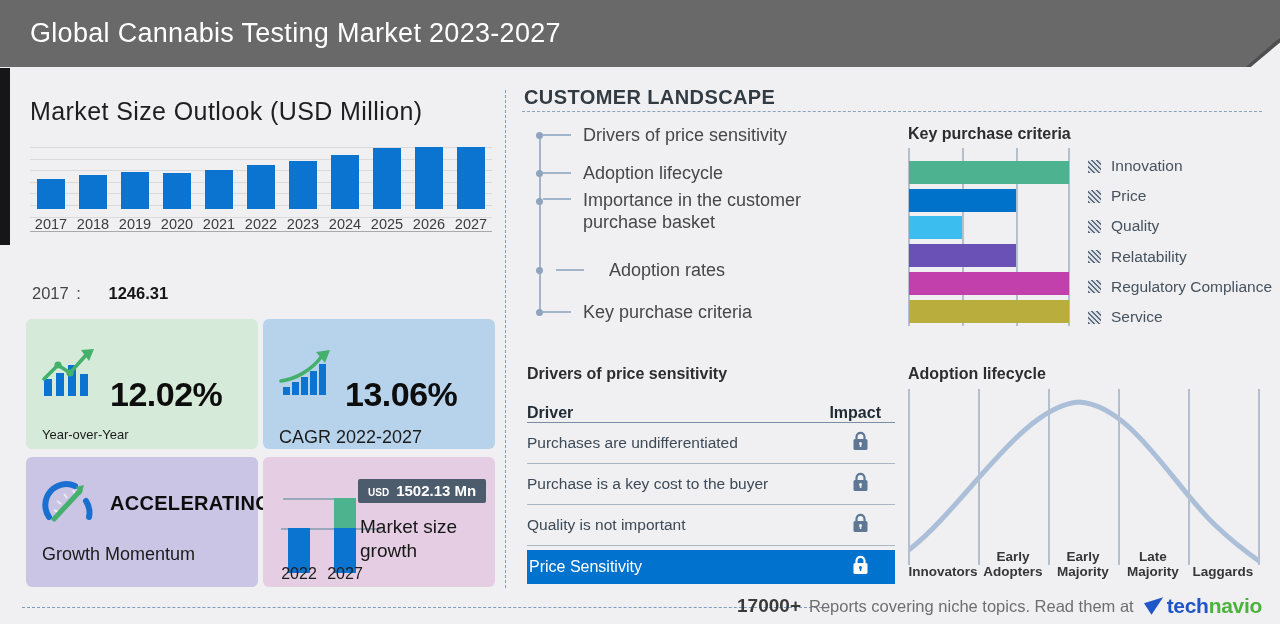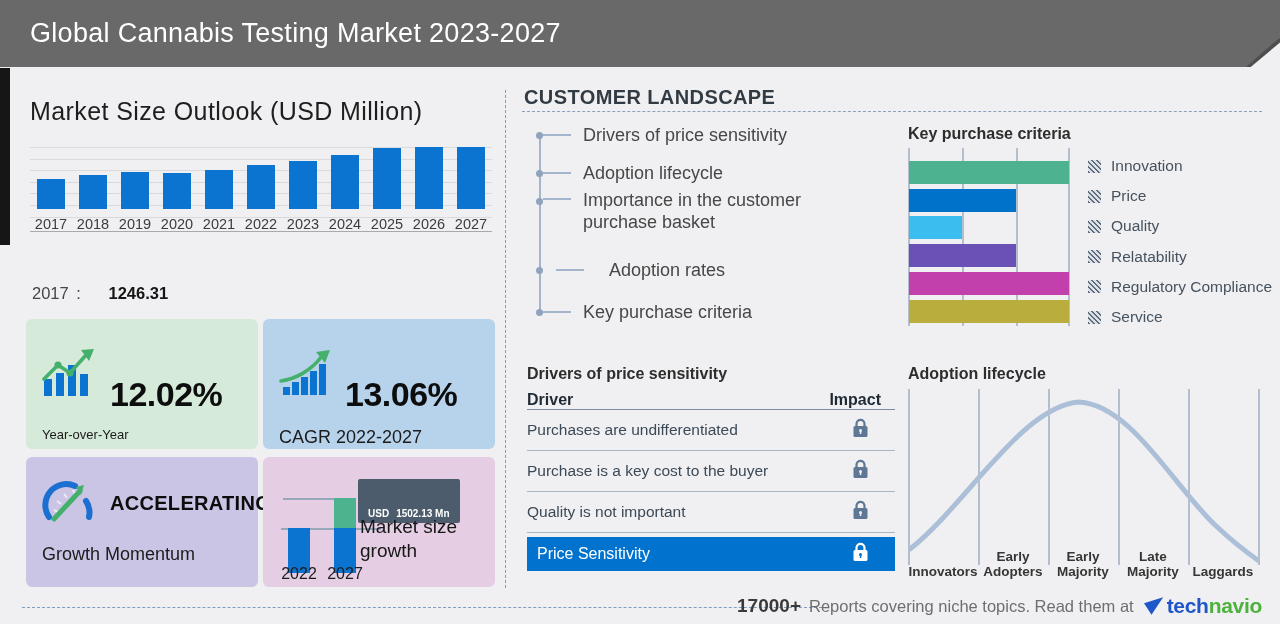--- a/index.html
+++ b/index.html
@@ -37,21 +37,21 @@
   .accel{font-size:20px;font-weight:700;color:#0d0d0d;margin-left:14px;letter-spacing:.3px;}
 
   
   .mini{position:absolute;left:10px;top:12px;width:110px;height:115px;}
   .mini .gl{position:absolute;height:1.5px;background:#98a7ba;}
   .mini .bar{position:absolute;}
   .mini .yr{position:absolute;top:96px;width:44px;text-align:center;font-size:16px;color:#1c1c1c;}
   .badge{position:absolute;left:95px;top:22px;background:#4d5c6d;color:#fff;border-radius:2px;
          padding:3px 10px 4px;display:flex;align-items:baseline;gap:7px;white-space:nowrap;}
   .badge .cur{font-size:10px;font-weight:700;}
-  .badge .val{font-size:10px;font-weight:700;margin-top:26px;}
+  .badge .val{font-size:15px;font-weight:700;}
   .growth-label{position:absolute;left:97px;top:58px;width:120px;font-size:19px;color:#171717;line-height:1.25;}
 
   
   .vdash{position:absolute;left:505px;top:90px;height:498px;border-left:1.5px dashed #7d9cc0;}
   .hdash-top{position:absolute;left:522px;top:111px;width:740px;border-top:1.5px dashed #8aa2bc;}
   .hdash-bottom{position:absolute;left:22px;top:607px;width:800px;border-top:1.5px dashed #7d9cc0;}
 
   
   .cl-title{position:absolute;left:524px;top:86px;font-size:20px;font-weight:700;color:#323b43;letter-spacing:.4px;}
   .cl-list{position:absolute;left:539px;top:124px;width:330px;}
@@ -68,30 +68,30 @@
   .kpc-chart{position:absolute;left:908px;top:148px;width:162px;height:178px;}
   .kpc-vline{position:absolute;top:0;width:1.5px;height:178px;background:#b3bfce;}
   .kpc-bar{position:absolute;left:1px;height:23px;}
   .kpc-legend{position:absolute;left:1088px;top:151px;}
   .leg-item{height:30.2px;display:flex;align-items:center;}
   .hatch{width:13px;height:13px;margin-right:10px;flex:0 0 auto;
          background:repeating-linear-gradient(45deg,#5d6d7e 0 1.8px,#dde1e7 1.8px 3.6px);}
   .leg-label{font-size:15.5px;color:#46525e;white-space:nowrap;}
 
   
-  .dtable{position:absolute;left:527px;top:384px;width:368px;}
+  .dtable{position:absolute;left:527px;top:397px;width:368px;}
   .dhead{display:flex;justify-content:space-between;align-items:flex-end;height:25px;
          border-bottom:1.5px solid #7b8da3;font-size:16px;font-weight:700;color:#1f2a34;}
   .dhead .impact{padding-right:14px;}
   .drow{display:flex;justify-content:space-between;align-items:center;height:40px;
         border-bottom:1px solid #aab6c4;font-size:15.5px;color:#3c4956;}
   .drow .lock{margin-right:26px;}
   .drow-hl{margin-top:4px;height:34px;background:#0173ce;display:flex;justify-content:space-between;
            align-items:center;color:#fff;font-size:16px;}
-  .drow-hl .txt{padding-left:10px;}
+  .drow-hl .txt{padding-left:2px;}
   .drow-hl .lock{margin-right:26px;}
 
   
   .al-chart{position:absolute;left:908px;top:389px;width:352px;height:176px;}
   .al-vline{position:absolute;top:0;width:1.5px;height:176px;background:#b3bfce;}
   .al-labels{position:absolute;left:908px;top:548px;width:352px;height:32px;}
   .al-label{position:absolute;bottom:0;width:80px;text-align:center;font-size:13.5px;font-weight:700;
             color:#363636;line-height:1.15;}
 
   

